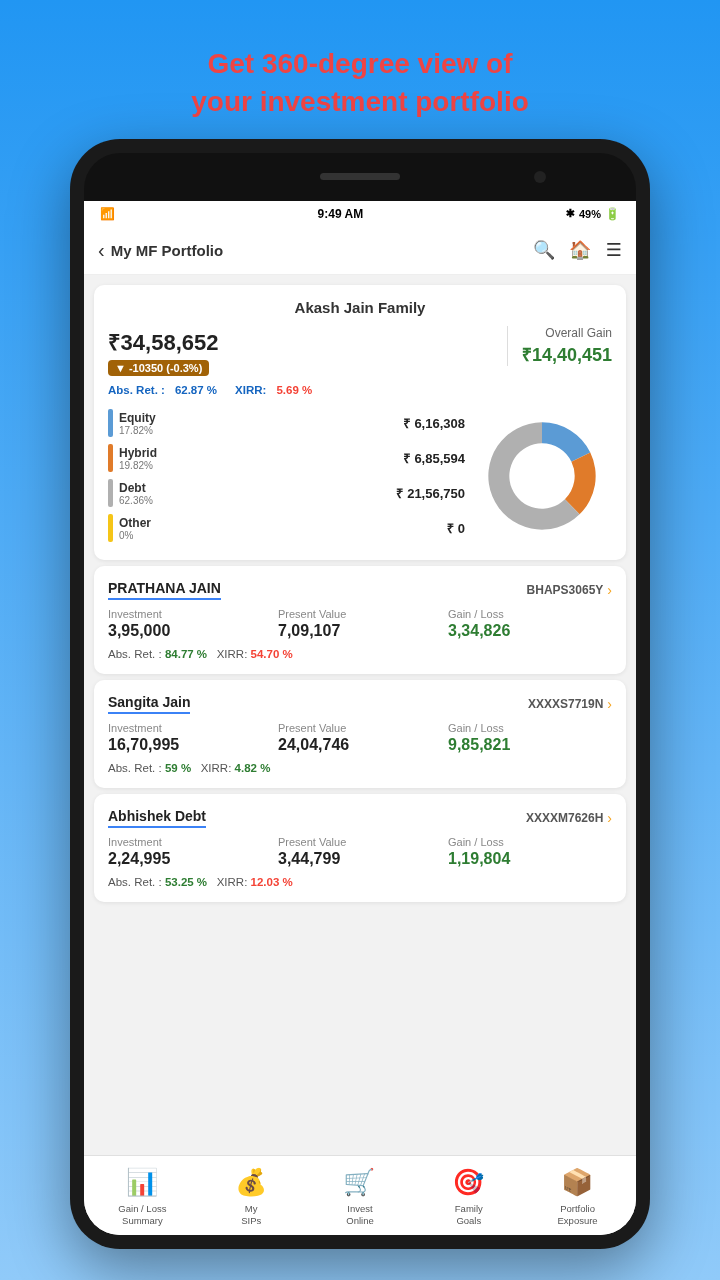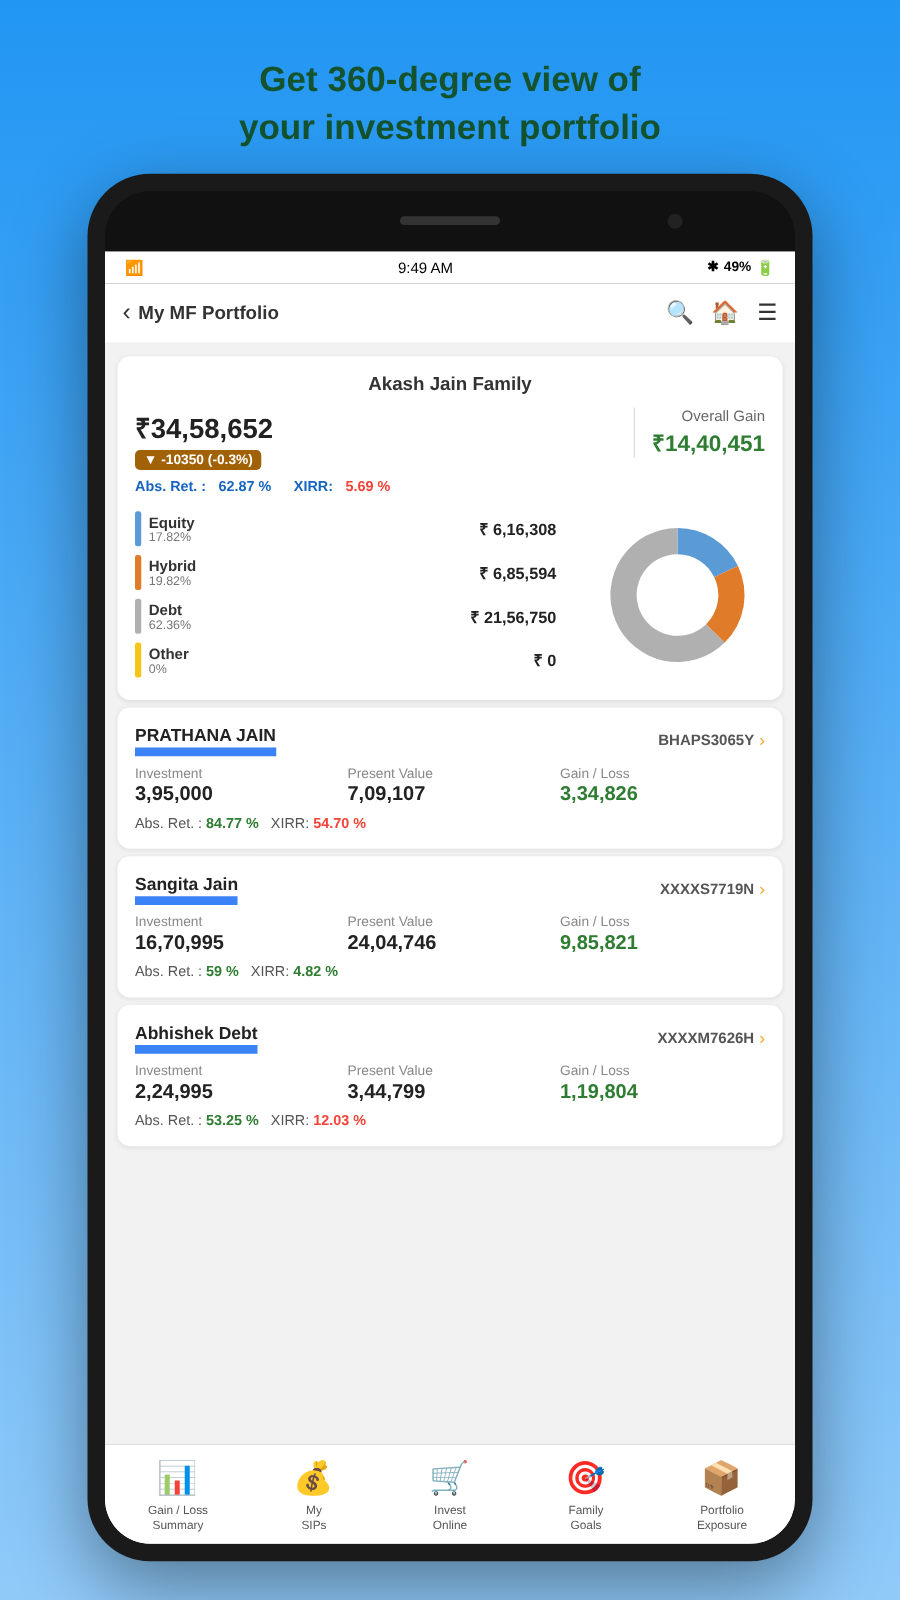--- a/index.html
+++ b/index.html
@@ -9,21 +9,21 @@
       background: linear-gradient(180deg, #2196f3 0%, #64b5f6 60%, #90caf9 100%);
       font-family: 'Arial', sans-serif;
       display: flex;
       flex-direction: column;
       align-items: center;
       overflow: hidden;
     }
 
     .header-text {
       text-align: center;
-      color: #14532d;
+      color: #ef4444;
       margin-top: 45px;
       margin-bottom: 18px;
     }
     .header-text h1 {
       font-size: 28px;
       font-weight: 700;
       line-height: 1.35;
     }
 
     .phone-frame {
@@ -62,21 +62,21 @@
       background: white;
       height: 26px;
       display: flex;
       align-items: center;
       justify-content: space-between;
       padding: 0 16px;
       font-size: 11px;
       font-weight: 600;
     }
     .status-left { display: flex; align-items: center; gap: 4px; }
-    .status-center { font-weight: 400; font-size: 12px; }
+    .status-center { font-weight: 700; font-size: 12px; }
     .status-right { display: flex; align-items: center; gap: 4px; font-size: 11px; }
 
     .screen {
       background: #f2f2f2;
       height: calc(100% - 48px - 26px);
       border-radius: 0 0 36px 36px;
       overflow: hidden;
       display: flex;
       flex-direction: column;
     }
@@ -152,21 +152,21 @@
       margin-top: 8px;
       font-size: 11.5px;
       color: #555;
     }
     .returns-row span { color: #1565c0; font-weight: 600; }
 
     .chart-row {
       display: flex;
       align-items: center;
       margin-top: 10px;
-      gap: 27px;
+      gap: 7px;
     }
     .legend-list { flex: 1; display: flex; flex-direction: column; gap: 7px; }
     .legend-item { display: flex; align-items: center; gap: 6px; }
     .legend-dot { width: 5px; height: 28px; border-radius: 2px; }
     .legend-label-group { display: flex; flex-direction: column; }
     .legend-name { font-size: 12px; font-weight: 600; color: #333; }
     .legend-pct { font-size: 10px; color: #777; }
     .legend-value { font-size: 13px; font-weight: 600; color: #222; margin-left: auto; }
 
     .donut-wrap {
@@ -186,21 +186,21 @@
     .member-header {
       display: flex;
       align-items: center;
       justify-content: space-between;
       margin-bottom: 4px;
     }
     .member-name {
       font-size: 14px;
       font-weight: 700;
       color: #222;
-      border-bottom: 7px solid #3b82f6;
+      border-bottom: 2px solid #3b82f6;
       padding-bottom: 2px;
     }
     .member-id-row {
       display: flex;
       align-items: center;
       gap: 4px;
       color: #555;
       font-size: 12px;
     }
     .member-id { font-weight: 600; }

